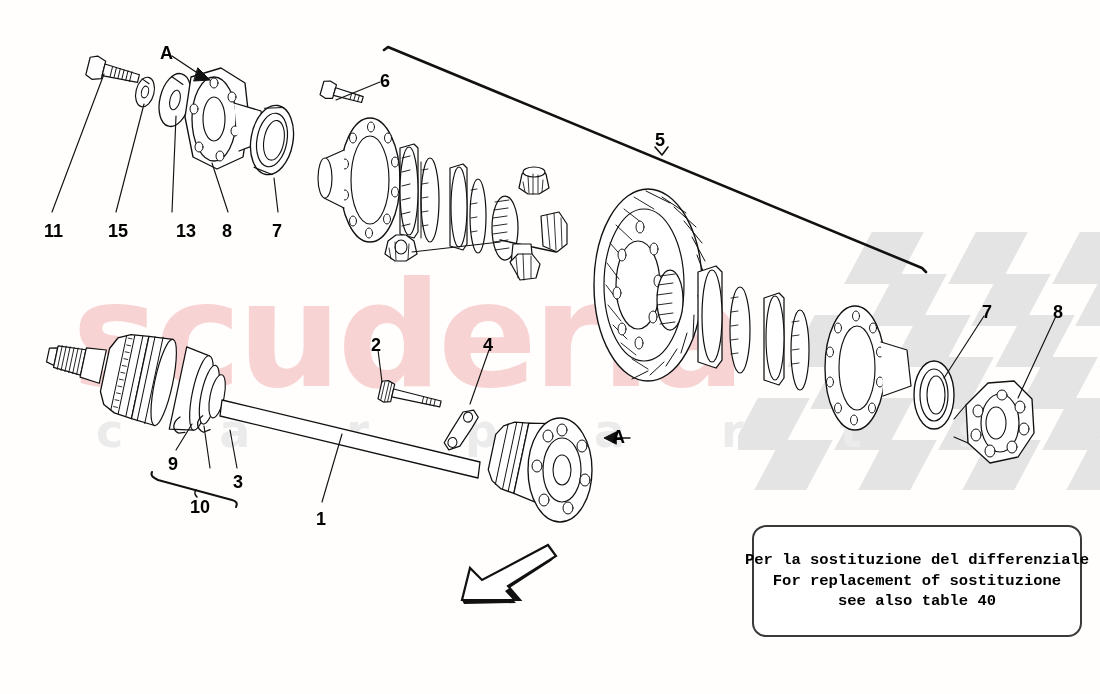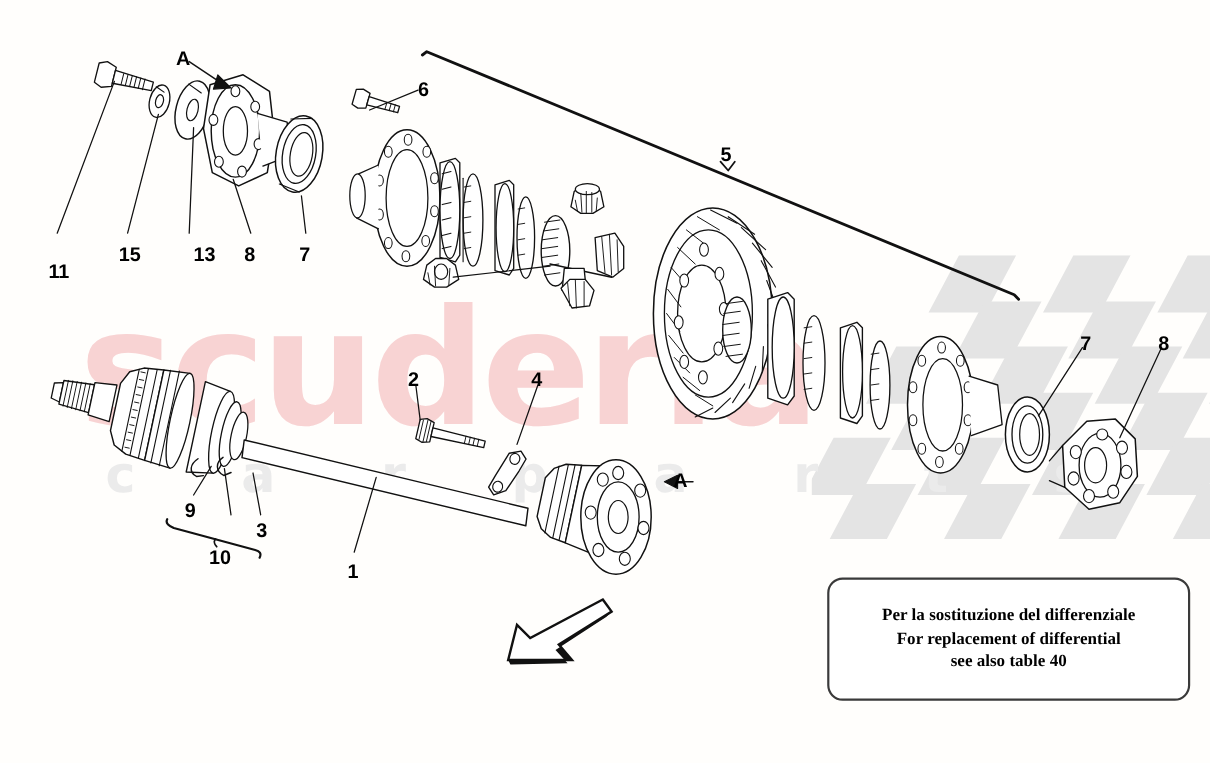--- a/index.html
+++ b/index.html
@@ -35,21 +35,21 @@
   
   #note{
     position:absolute;left:752px;top:525px;width:330px;height:112px;
     border:2px solid #3a3a3a;border-radius:14px;background:#ffffff;
     display:flex;flex-direction:column;align-items:center;
     justify-content:center;box-sizing:border-box;
   }
   #note div{
     font-size:15.5px;font-weight:bold;color:#000;
     line-height:1.35;white-space:nowrap;
-    font-family:Liberation Serif, serif;
+    font-family:Liberation Mono, monospace;
   }
 </style>
 </head>
 <body>
 
 <div id="page">
 
   <div id="wm-flag">
       <div class="cell" style="background: rgb(228, 228, 228); left: 120px; top: 0px; transform: skewX(-28deg);"></div>
       <div class="cell" style="background: rgb(228, 228, 228); left: 224px; top: 0px; transform: skewX(-28deg);"></div>
@@ -522,38 +522,38 @@
       </g>
 
       <g>
         <path d="M548,545 L556,556 L508,586 L520,600 L462,600 L470,568 L482,580 Z" fill="#ffffff" stroke="#111" stroke-width="2.2" stroke-linejoin="miter"></path>
         <path d="M556,556 L551,561 L505,591 L516,603 L464,604 L462,600 L520,600 L508,586 Z" fill="#111" stroke="none"></path>
       </g>
 
     </g>
   </svg>
 
-  <div class="callout big" style="left:44px;top:238px">11</div>
+  <div class="callout big" style="left:44px;top:222px">11</div>
   <div class="callout big" style="left:108px;top:222px">15</div>
   <div class="callout big" style="left:176px;top:222px">13</div>
   <div class="callout big" style="left:222px;top:222px">8</div>
   <div class="callout big" style="left:272px;top:222px">7</div>
   <div class="callout big" style="left:380px;top:72px">6</div>
   <div class="callout big" style="left:655px;top:131px">5</div>
   <div class="callout big" style="left:982px;top:303px">7</div>
   <div class="callout big" style="left:1053px;top:303px">8</div>
   <div class="callout big" style="left:371px;top:336px">2</div>
   <div class="callout big" style="left:483px;top:336px">4</div>
   <div class="callout big" style="left:168px;top:455px">9</div>
   <div class="callout big" style="left:233px;top:473px">3</div>
   <div class="callout big" style="left:190px;top:498px">10</div>
   <div class="callout big" style="left:316px;top:510px">1</div>
 
   <div class="callout big" style="left:160px;top:44px">A</div>
   <div class="callout big" style="left:612px;top:428px">A</div>
 
   <div id="note">
     <div>Per la sostituzione del differenziale</div>
-    <div>For replacement of differential</div>
+    <div>For replacement of sostituzione</div>
     <div>see  also table 40</div>
   </div>
 
 </div>
 
 </body></html>

